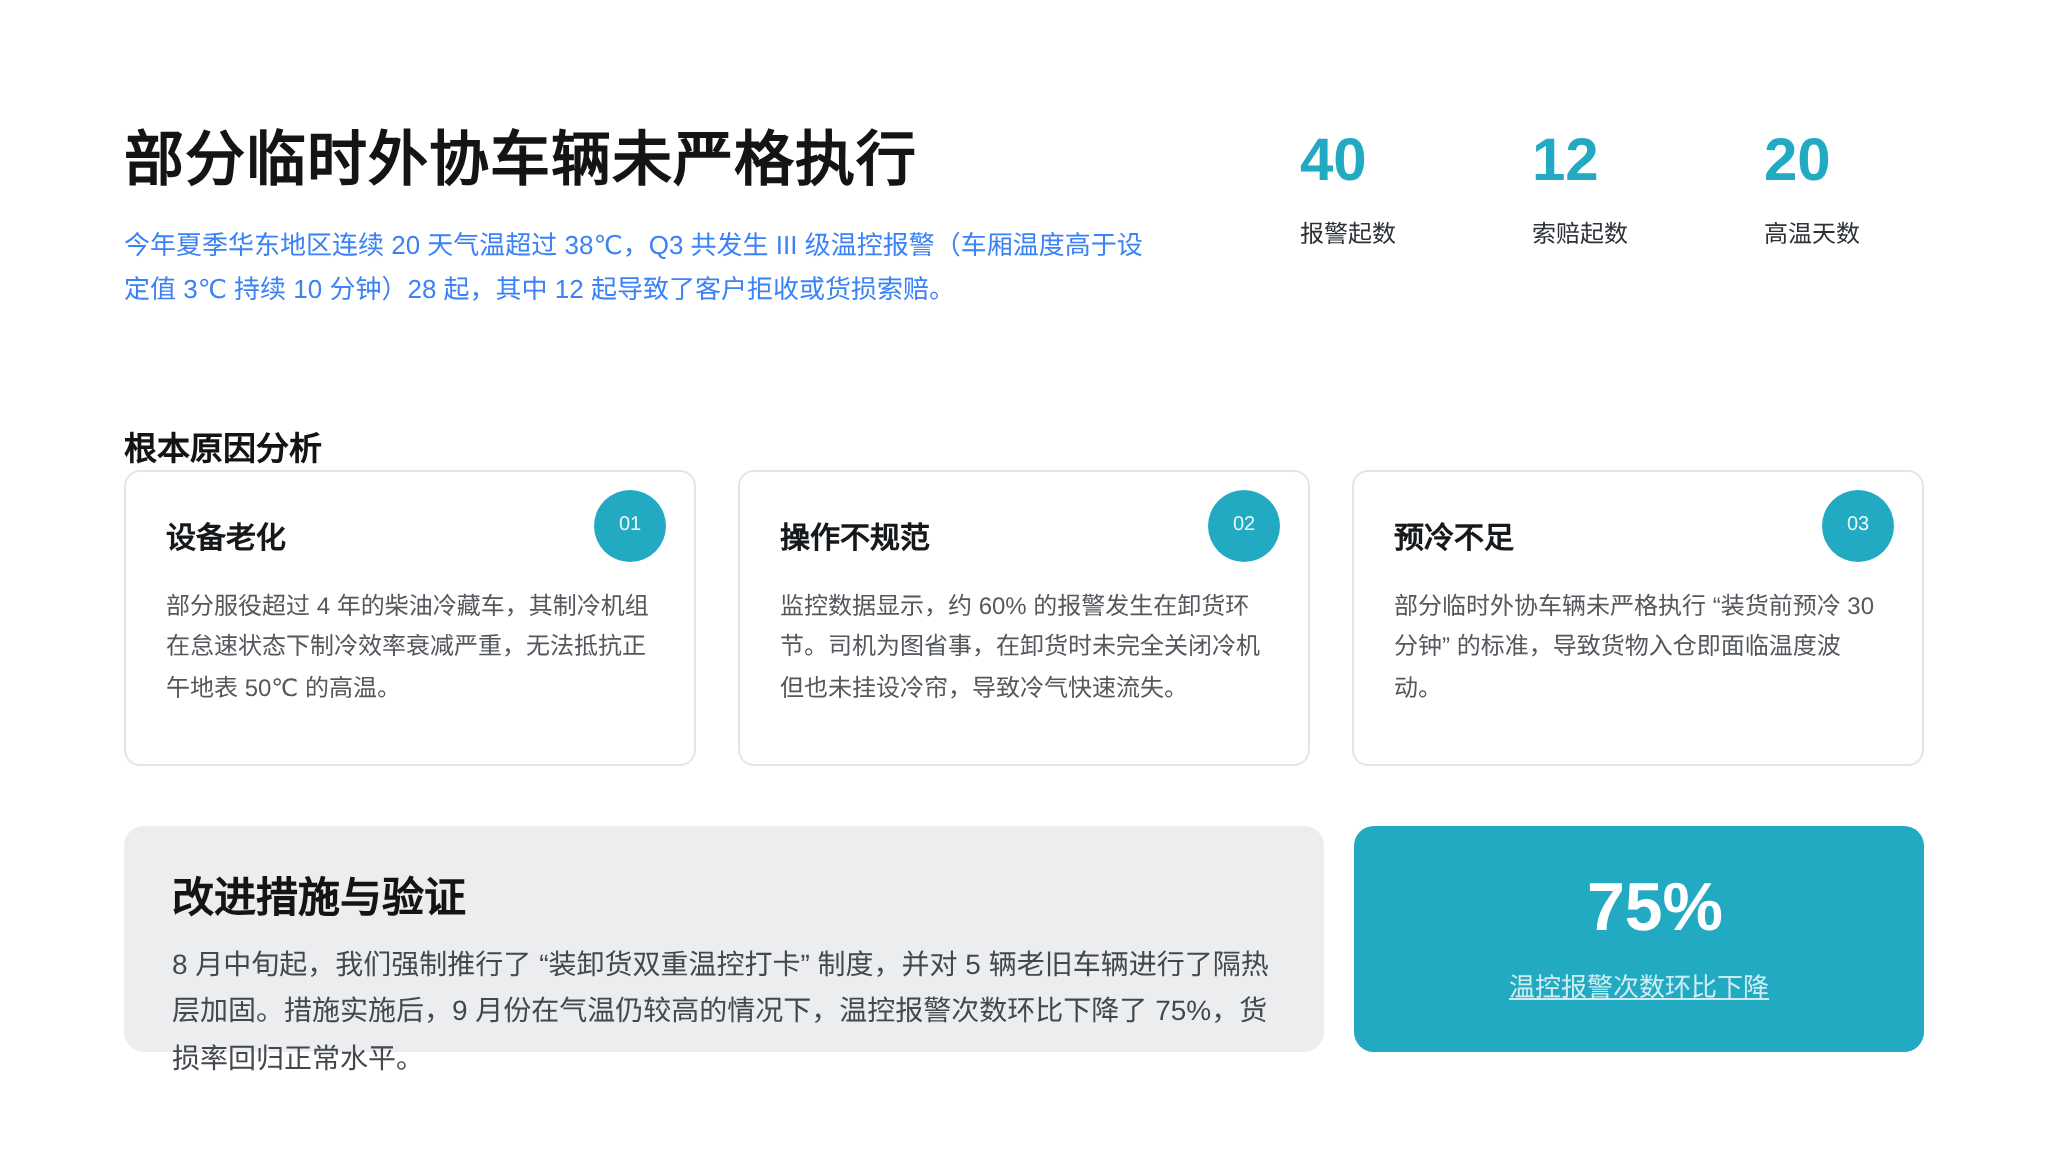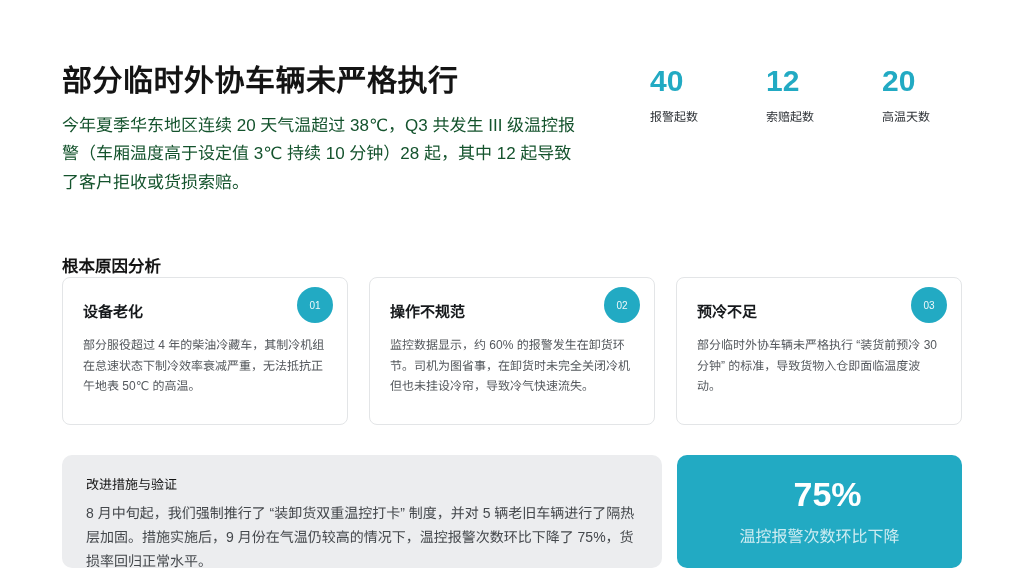--- a/index.html
+++ b/index.html
@@ -16,21 +16,21 @@
   }
 
   
   .header { display: flex; justify-content: space-between; align-items: flex-start; }
   .header-left { max-width: 515px; }
   .page-title {
     font-size: 30px; font-weight: 800; letter-spacing: 0.5px;
     color: #141414; line-height: 1.15; margin-bottom: 13px;
   }
   .page-subtitle {
-    font-size: 17px; color: #14532d; line-height: 1.7;
+    font-size: 13px; color: #3b82f6; line-height: 1.7;
   }
   .stats { display: flex; padding-right: 32px; padding-top: 2px; }
   .stat { width: 116px; }
   .stat:last-child { width: auto; }
   .stat-value {
     font-size: 30px; font-weight: 700; line-height: 1;
     color: var(--accent, #22aac3);
   }
   .stat-label { font-size: 12px; color: #2e3237; margin-top: 11px; }
 
@@ -64,33 +64,33 @@
   }
 
   
   .bottom { display: flex; gap: 15px; margin-top: 30px; }
   .improvement {
     flex: 1; height: 113px;
     background: var(--panel-gray, #ecedef);
     border-radius: 10px;
     padding: 19px 24px 0 24px;
   }
-  .improvement-heading { font-size: 13px; font-weight: 400; color: #141414; }
+  .improvement-heading { font-size: 21px; font-weight: 700; color: #141414; }
   .improvement-body {
     margin-top: 9px;
     font-size: 14px; color: #44484c; line-height: 1.7;
   }
   .highlight {
     width: 285px; height: 113px;
     background: var(--accent, #22aac3);
     border-radius: 10px;
     display: flex; flex-direction: column; align-items: center; justify-content: center;
   }
   .highlight-value { font-size: 34px; font-weight: 800; color: #ffffff; line-height: 1; margin-left: 16px; }
-  .highlight-label { margin-top: 12px; font-size: 16px; color: rgba(255,255,255,0.78); }
+  .highlight-label { margin-top: 12px; font-size: 13px; color: rgba(255,255,255,0.78); text-decoration: underline; }
 </style>
 </head>
 <body>
 
 <div class="page">
 
   <div class="header">
     <div class="header-left">
       <div class="page-title">部分临时外协车辆未严格执行</div>
       <div class="page-subtitle">今年夏季华东地区连续 20 天气温超过 38℃，Q3 共发生 III 级温控报警（车厢温度高于设定值 3℃ 持续 10 分钟）28 起，其中 12 起导致了客户拒收或货损索赔。</div>

